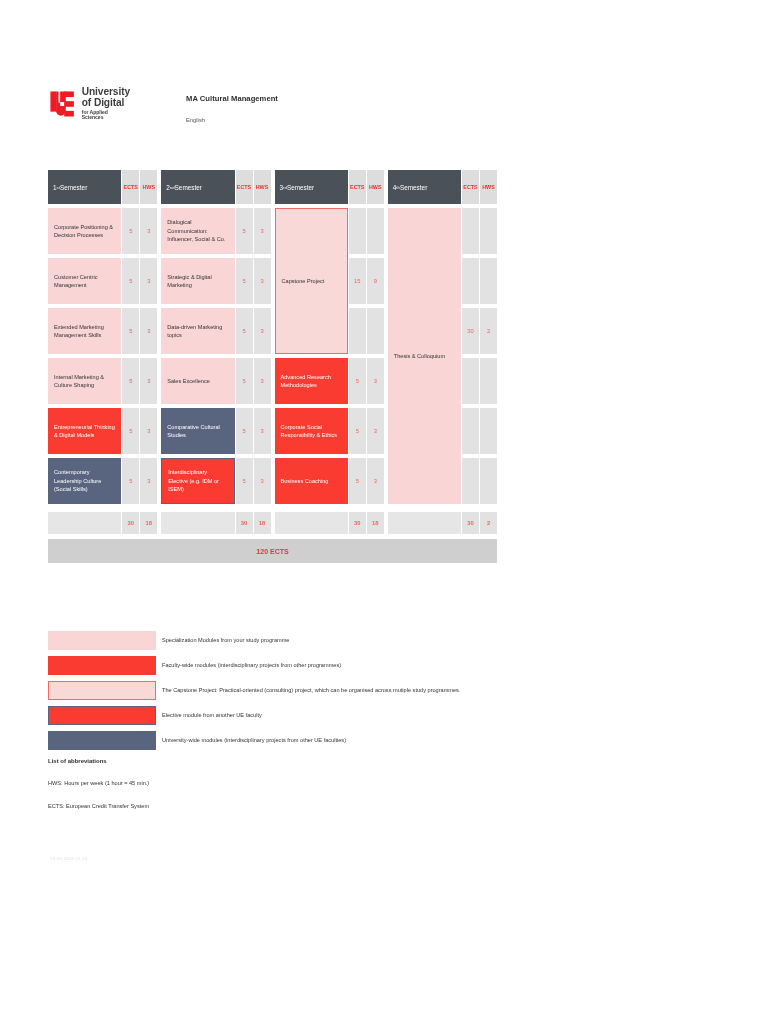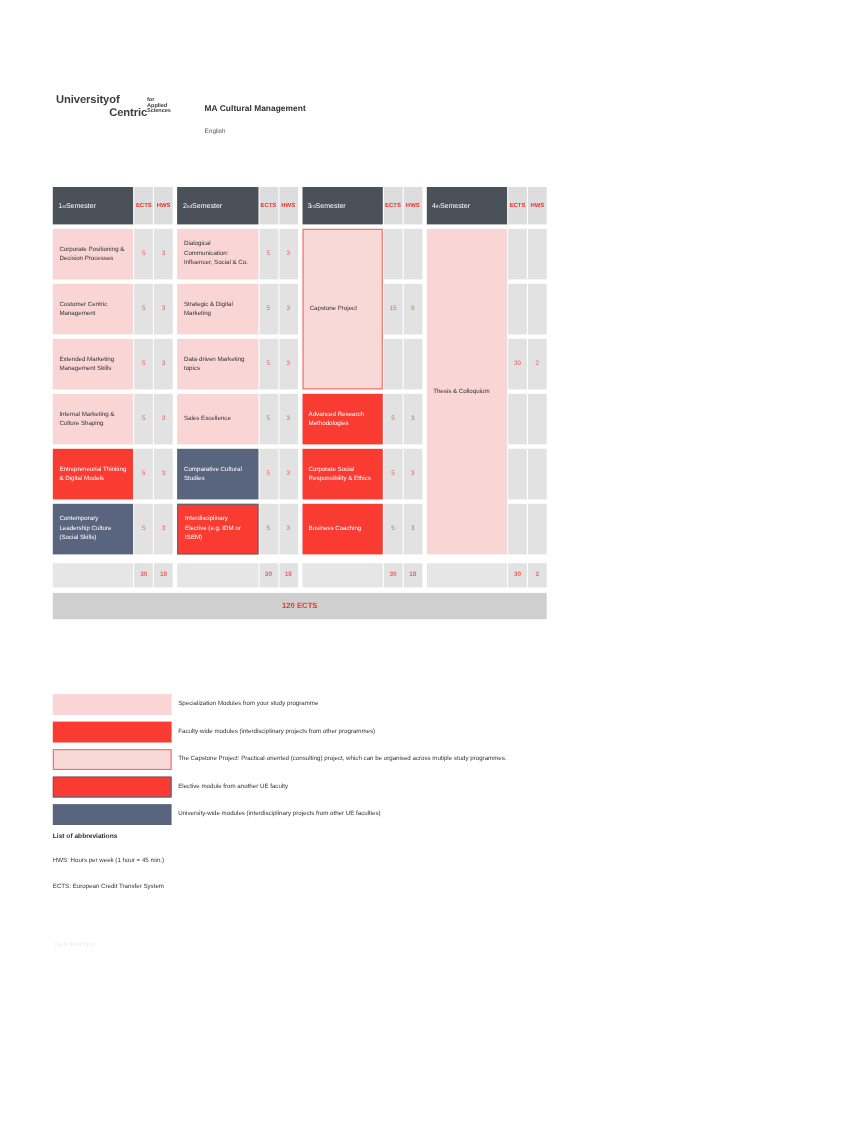--- a/index.html
+++ b/index.html
@@ -25,21 +25,21 @@
   .logo {
     width: 82px;
     height: 42px;
     display: flex;
     align-items: flex-start;
     gap: 3px;
   }
   .logo-mark { width: 38px; height: 40px; }
   .logo-words {
     display: flex;
-    flex-direction: row;
+    flex-direction: column;
     justify-content: flex-start;
     line-height: 1.04;
     padding-top: 1px;
   }
   .logo-words .l1,
   .logo-words .l2 {
     font-size: 10.2px;
     font-weight: 700;
     color: #3d3d3d;
     letter-spacing: -0.1px;
@@ -237,21 +237,21 @@
     <svg class="logo-mark" viewBox="0 0 38 40">
       <path d="M3 2 h7 v24 a6 6 0 0 0 12 0 v-6 h-7 v-5 h7 V2 h-7 v13 a1 1 0 0 1 -2 0 V2 Z" fill="#ED1C24"></path>
       <rect x="3" y="2" width="7" height="25" fill="#ED1C24"></rect>
       <path d="M10 25 a6 6 0 0 0 6 6 h1 v-6 Z" fill="#ED1C24"></path>
       <rect x="20" y="2" width="12" height="7" fill="#ED1C24"></rect>
       <rect x="20" y="14" width="12" height="7" fill="#ED1C24"></rect>
       <rect x="20" y="26" width="12" height="7" fill="#ED1C24"></rect>
     </svg>
     <div class="logo-words">
       <div class="l1">University</div>
-      <div class="l2">of Centric</div>
+      <div class="l2">of Digital</div>
       <div class="l3">for Applied Sciences</div>
     </div>
   </div>
   <div class="title-block">
     <div class="prog-title">MA Cultural Management</div>
     <div class="prog-lang">English</div>
   </div>
 </div>
 
 <div class="plan">

